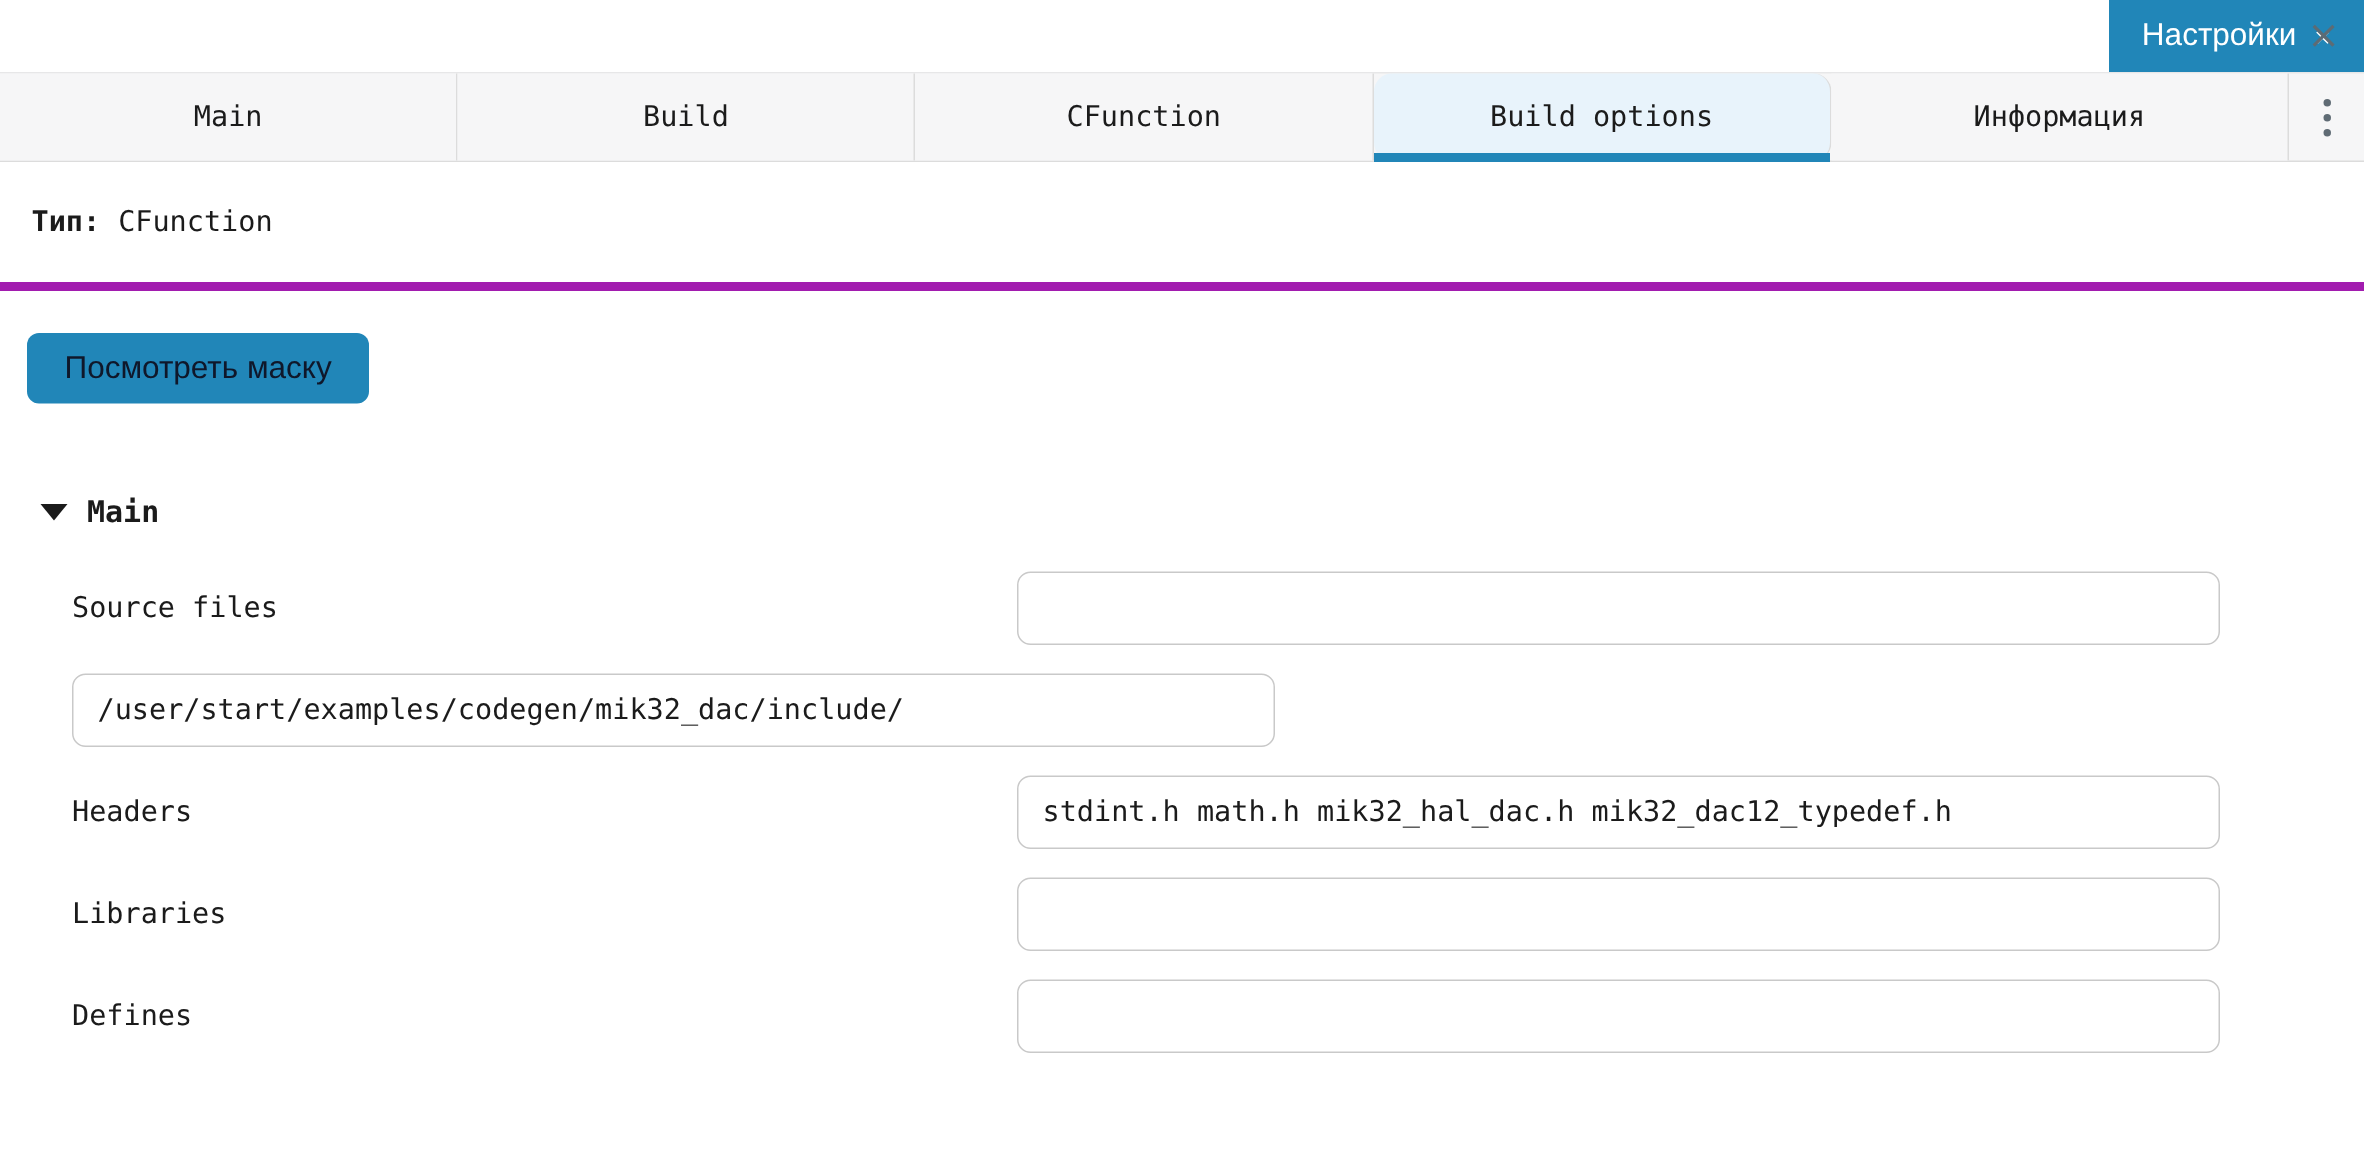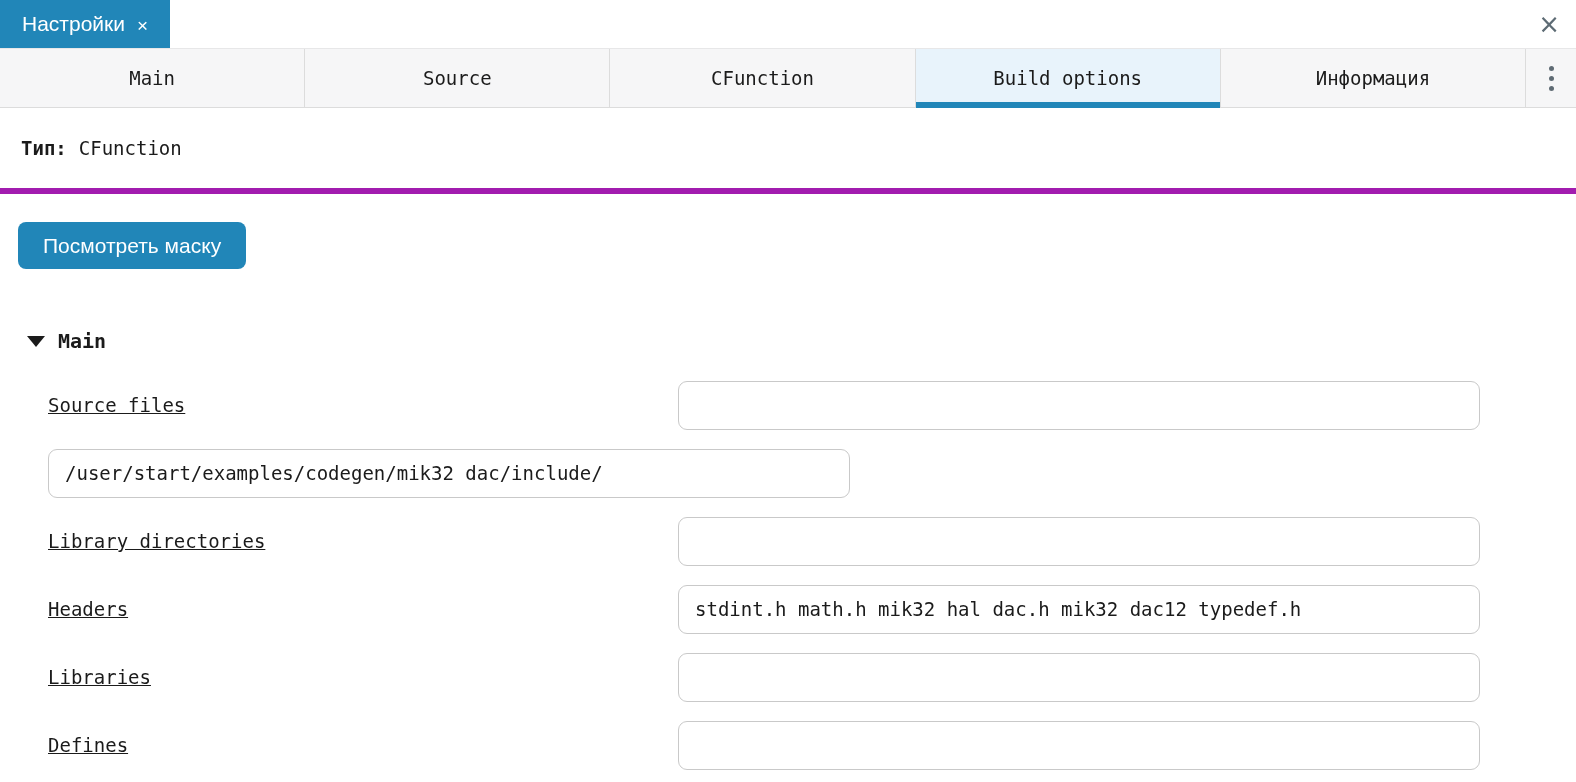--- a/index.html
+++ b/index.html
@@ -1,63 +1,63 @@
 <!DOCTYPE html>
 <html style="--accent: #2186b8; --active-tab-bg: #e8f3fb;"><head>
 <meta charset="utf-8">
 <style>
   * { margin:0; padding:0; box-sizing:border-box; }
   html,body { width:1576px; height:782px; background:#fff; overflow:hidden;
               font-family:"DejaVu Sans Mono", monospace; color:#1b1b1b; }
 
   
-  .doc-strip { height:48px; position:relative; background:#fff; }
+  .doc-strip { height:48px; position:relative; background:#fff;text-align:right; }
   .doc-tab { display:inline-flex; height:48px; align-items:center; gap:12px;
              padding:0 22px; background:var(--accent,#2186b8); color:#fff;
              font-family:"Liberation Sans", sans-serif; font-size:21px; font-weight:500;
              cursor:pointer; }
   .doc-tab .tab-close { font-size:19px; line-height:1; padding-top:2px; cursor:pointer; }
   .win-close { position:absolute; right:16px; top:50%; transform:translateY(-50%);
                color:#5d6b74; font-size:26px; line-height:1;
                font-family:"DejaVu Sans", sans-serif; cursor:pointer; }
 
   
   .tab-bar { height:60px; display:flex; align-items:stretch; background:#f6f6f7;
              border-top:1px solid #e7e7e8; border-bottom:1px solid #dcdcdc; }
   .tab { flex:1 1 0; display:flex; align-items:center; justify-content:center;
          font-size:19px; border-right:1px solid #dcdcdc; position:relative;
          cursor:pointer; background:#f6f6f7; }
-  .tab.active { background:var(--active-tab-bg,#e8f3fb); }
+  .tab.active { background:var(--active-tab-bg,#e8f3fb);border-radius:12px; }
   .tab.active::after { content:""; position:absolute; left:0; right:0; bottom:-1px;
                        height:6px; background:var(--accent,#2186b8); }
   .tab-overflow { flex:0 0 50px; display:flex; align-items:center; justify-content:center;
                   cursor:pointer; }
   .kebab { display:flex; flex-direction:column; gap:5px; }
   .kebab i { width:5px; height:5px; border-radius:50%; background:#5f6b74; display:block; }
 
   
   .type-row { height:86px; display:flex; align-items:center; gap:12px;
               padding-left:21px; border-bottom:6px solid #a21caf; font-size:19px; }
   .type-label { font-weight:bold; }
 
   
   .mask-button { display:inline-block; margin:28px 0 0 18px; height:47px; padding:0 25px;
-                 background:var(--accent,#2186b8); color:#ffffff; border:none; border-radius:8px;
+                 background:var(--accent,#2186b8); color:#0f172a; border:none; border-radius:8px;
                  font-family:"Liberation Sans", sans-serif; font-size:21px; cursor:pointer; }
 
   
   .section-header { margin:60px 0 0 27px; display:flex; align-items:center; gap:13px;
                     font-size:20px; font-weight:bold; cursor:pointer; }
   .caret-down { width:0; height:0; border-left:9px solid transparent;
                 border-right:9px solid transparent; border-top:11px solid #1b1b1b; }
 
   
   .fields { margin-top:18px; }
   .field-row { display:flex; align-items:center; height:68px; padding-left:48px; }
-  .field-label { width:630px; font-size:19px;text-decoration:underline; }
+  .field-label { width:630px; font-size:19px; }
   .field-input { width:802px; height:49px; border:1px solid #c9c9c9; border-radius:9px;
                  padding:0 16px; font-family:"DejaVu Sans Mono", monospace; font-size:19px;
                  color:#1b1b1b; background:#fff; outline:none; }
 </style>
 </head>
 <body>
 
 
 
 <div class="doc-strip">
@@ -66,21 +66,21 @@
     <span class="tab-close">×</span>
   </div>
   <span class="win-close">×</span>
 </div>
 
 <div class="tab-bar">
   <div class="tab">
     <span>Main</span>
   </div>
     <div class="tab">
-    <span>Source</span>
+    <span>Build</span>
   </div>
     <div class="tab">
     <span>CFunction</span>
   </div>
     <div class="tab active">
     <span>Build options</span>
   </div>
     <div class="tab">
     <span>Информация</span>
   </div>
@@ -109,24 +109,20 @@
 
 <div class="fields">
     <div class="field-row">
     <span class="field-label">Source files</span>
     <input class="field-input" type="text" value="" style="">
   </div>
     <div class="field-row">
     <input class="field-input" type="text" value="/user/start/examples/codegen/mik32_dac/include/" style="">
   </div>
     <div class="field-row">
-    <span class="field-label">Library directories</span>
-    <input class="field-input" type="text" value="" style="">
-  </div>
-    <div class="field-row">
     <span class="field-label">Headers</span>
     <input class="field-input" type="text" value="stdint.h math.h mik32_hal_dac.h mik32_dac12_typedef.h" style="">
   </div>
     <div class="field-row">
     <span class="field-label">Libraries</span>
     <input class="field-input" type="text" value="" style="">
   </div>
     <div class="field-row">
     <span class="field-label">Defines</span>
     <input class="field-input" type="text" value="" style="">

